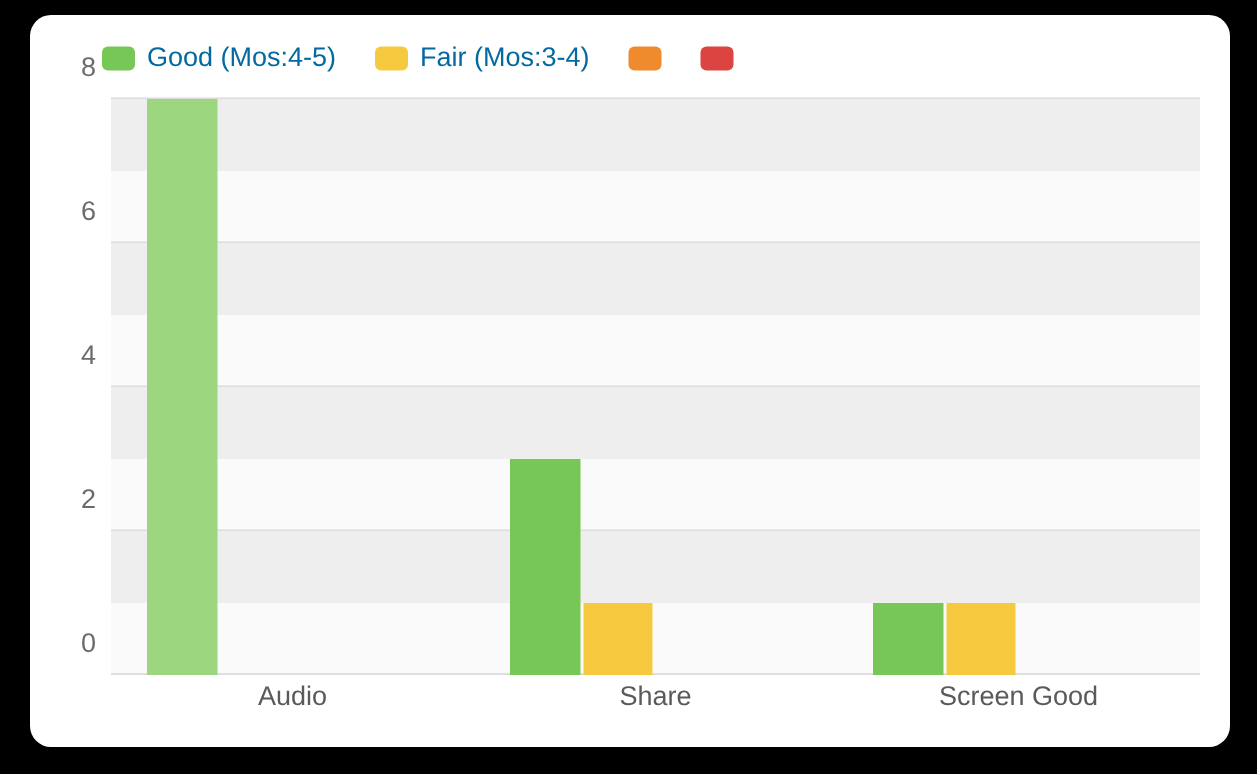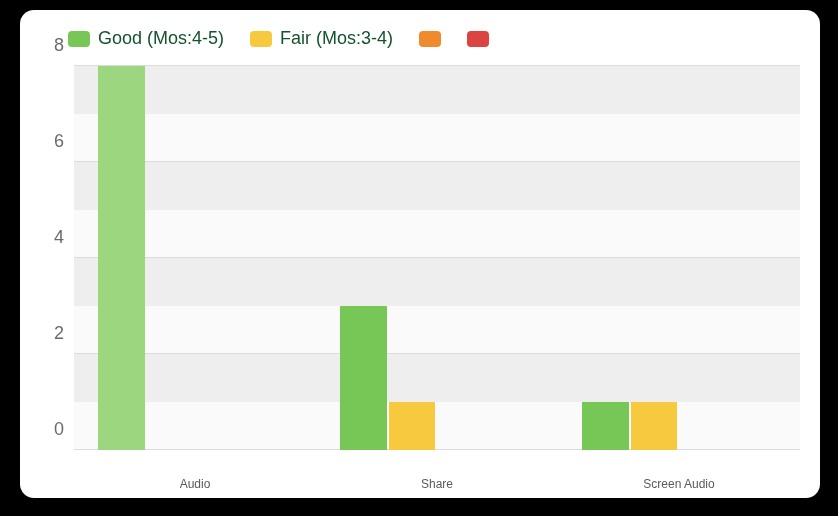--- a/index.html
+++ b/index.html
@@ -23,21 +23,21 @@
   }
   .legend {
     position: absolute;
     top: 18px;
     left: 48px;
     right: 20px;
     display: flex;
     gap: 26px;
     align-items: center;
     font-size: 18px;
-    color: #14532d;
+    color: #0369a1;
   }
   .legend-item {
     display: flex;
     align-items: center;
     gap: 8px;
   }
   .swatch {
     width: 22px;
     height: 16px;
     border-radius: 4px;
@@ -81,24 +81,23 @@
   .x-labels {
     position: absolute;
     left: 54px;
     right: 20px;
     bottom: 14px;
     height: 30px;
   }
   .x-label {
     position: absolute;
     transform: translateX(-50%);
-    font-size: 12px;
+    font-size: 18px;
     color: #5a5a5a;
     white-space: nowrap;
-    margin-top: 23px;
   }
   .bar {
     position: absolute;
     bottom: 0;
   }
 </style>
 </head>
 <body>
 
 <div class="card">
@@ -141,16 +140,16 @@
     <span class="y-tick" style="bottom:0px">0</span>
     <span class="y-tick" style="bottom:96px">2</span>
     <span class="y-tick" style="bottom:192px">4</span>
     <span class="y-tick" style="bottom:288px">6</span>
     <span class="y-tick" style="bottom:384px">8</span>
   </div>
 
   <div class="x-labels">
     <span class="x-label" style="left:121px">Audio</span>
     <span class="x-label" style="left:363px">Share</span>
-    <span class="x-label" style="left:605px">Screen Audio</span>
+    <span class="x-label" style="left:605px">Screen Good</span>
   </div>
 
 </div>
 
 </body></html>

